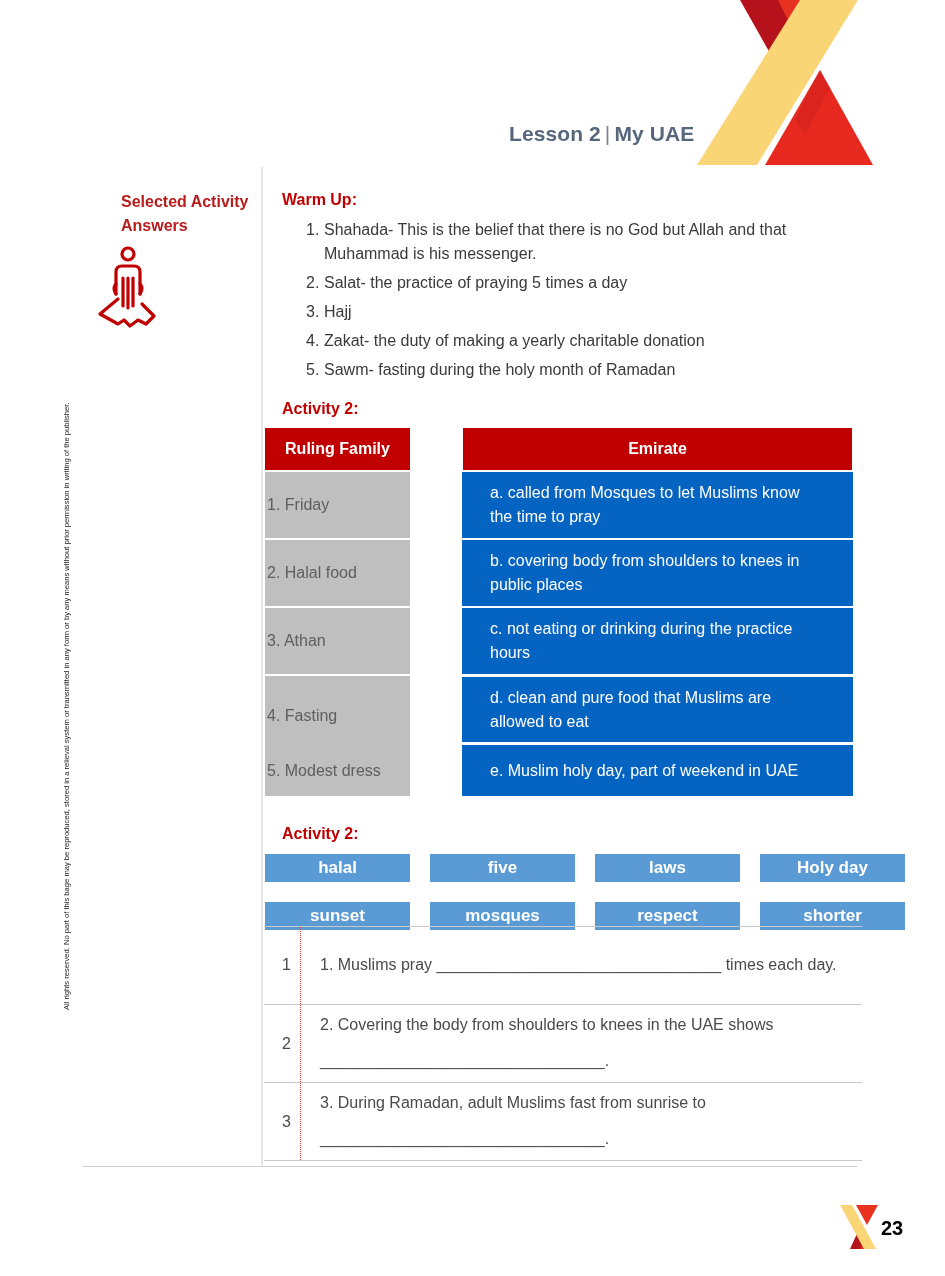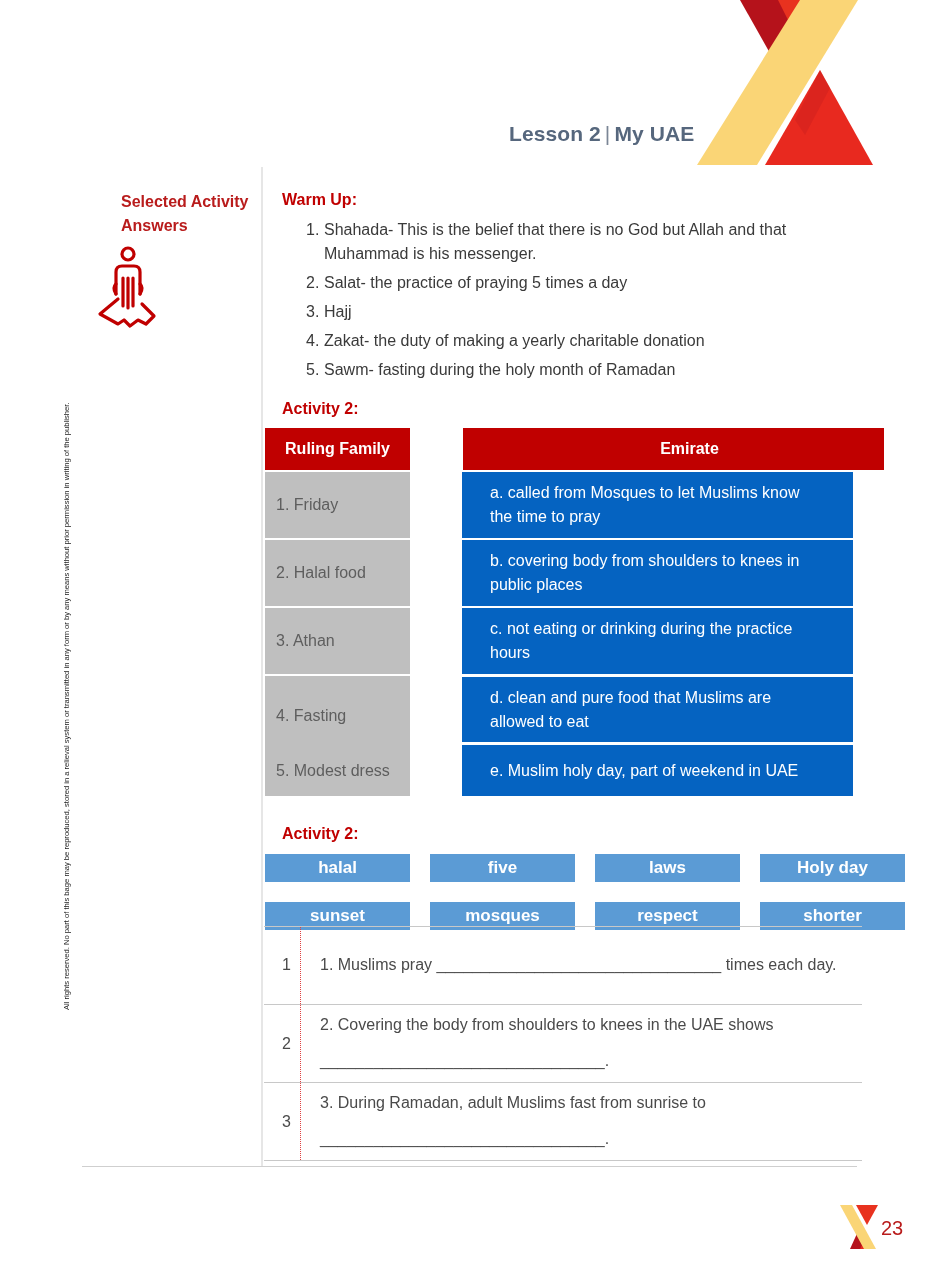--- a/index.html
+++ b/index.html
@@ -27,39 +27,39 @@
   .h-red { position: absolute; font-size: 16px; font-weight: bold; color: #c00000; }
 
   ol.warm { position: absolute; left: 282px; top: 218px; margin: 0; padding: 0; list-style: none; width: 560px; }
   ol.warm li { font-size: 16px; line-height: 24px; color: #3a3a3a; position: relative; padding-left: 42px; margin-bottom: 5px; }
   ol.warm li .num { position: absolute; left: 24px; top: 0; }
 
   
   .rf-head { position: absolute; left: 265px; top: 428px; width: 145px; height: 42px; background: #c00000; color: #fff;
              font-weight: bold; font-size: 16px; display: flex; align-items: center; justify-content: center; }
   .em-head { position: absolute; left: 463px; top: 428px; width: 389px; height: 42px; background: #c00000; color: #fff;
-             font-weight: bold; font-size: 16px; display: flex; align-items: center; justify-content: center; padding-left: 32px; }
+             font-weight: bold; font-size: 16px; display: flex; align-items: center; justify-content: center; }
   .rf-cell { position: absolute; left: 265px; width: 145px; background: #bfbfbf; color: #5e5e5e; font-size: 16px;
-             box-sizing: border-box; padding: 0 11px; display: flex; align-items: center; line-height: 24px; }
+             box-sizing: border-box; padding: 0 2px; display: flex; align-items: center; line-height: 24px; }
   .em-cell { position: absolute; left: 462px; width: 391px; background: #0563c1; color: #ffffff; font-size: 16px;
              box-sizing: border-box; padding: 0 28px; display: flex; align-items: center; line-height: 24px; }
 
   
   .wb { position: absolute; left: 265px; top: 854px; display: grid; grid-template-columns: repeat(4, 145px); grid-auto-rows: 28px;
         column-gap: 2px; row-gap: 3px; gap: 20px; }
   .wb-cell { background: #5b9bd5; color: #ffffff; font-weight: bold; font-size: 17px; display: flex; align-items: center; justify-content: center; }
 
   
   .fill-row { position: absolute; left: 264px; width: 598px; border-bottom: 1px solid #c8c8c8; }
   .fill-top { position: absolute; left: 264px; top: 926px; width: 598px; height: 1px; background: #c8c8c8; }
   .fill-num { position: absolute; left: 18px; font-size: 16px; color: #4a4a4a; }
   .fill-text { position: absolute; left: 56px; font-size: 16px; color: #4a4a4a; white-space: nowrap; }
   .red-dotted { position: absolute; left: 300px; top: 927px; height: 233px; border-left: 1px dotted #e04040; }
 
-  .page-number { position: absolute; left: 881px; top: 1217px; font-size: 20px; font-weight: normal; color: #b91c1c; }
+  .page-number { position: absolute; left: 881px; top: 1217px; font-size: 20px; font-weight: bold; color: #000000; }
 </style>
 </head>
 <body>
 
 <svg id="top-deco" viewBox="0 0 200 170">
   <polygon points="50,0 120,0 85,62" fill="#b5121b"></polygon>
   <polygon points="88,0 115,0 98,20" fill="#e8321f"></polygon>
   <polygon points="130,70 183,165 75,165" fill="#e8291f"></polygon>
   <polygon points="105,120 130,70 140,88 115,135" fill="#c41d1d" opacity="0.35"></polygon>
   <polygon points="110,0 168,0 67,165 7,165" fill="#fad576"></polygon>

